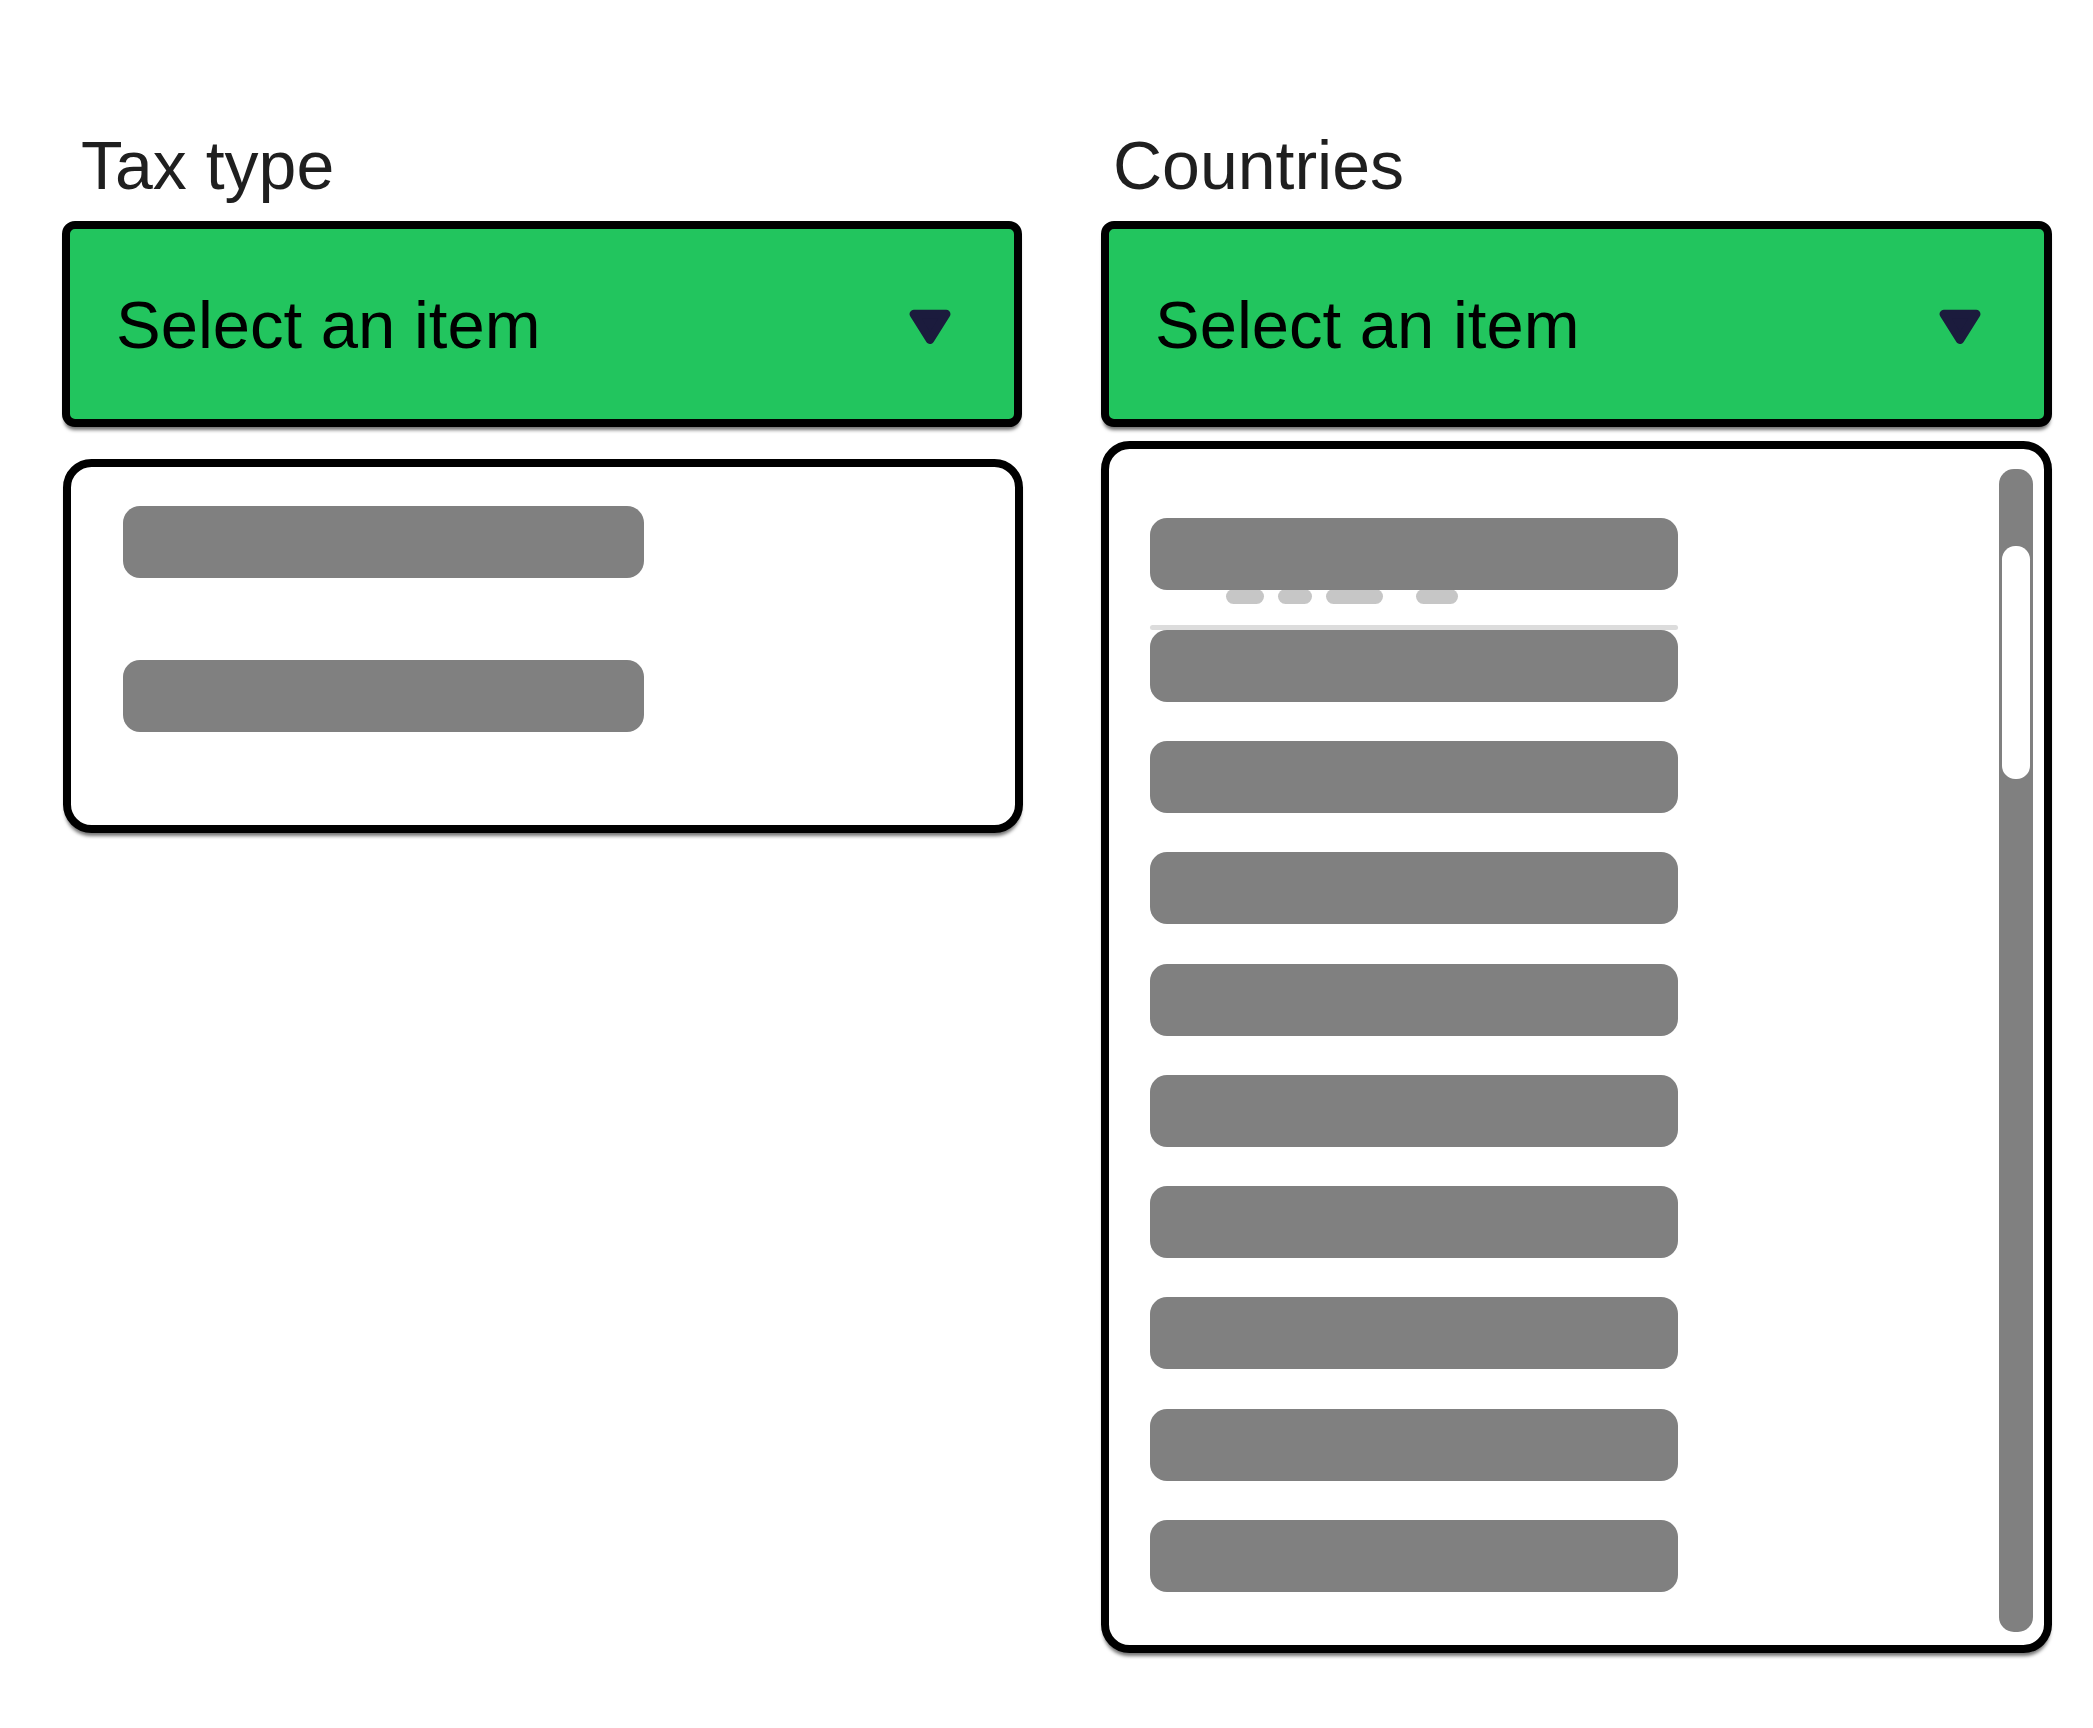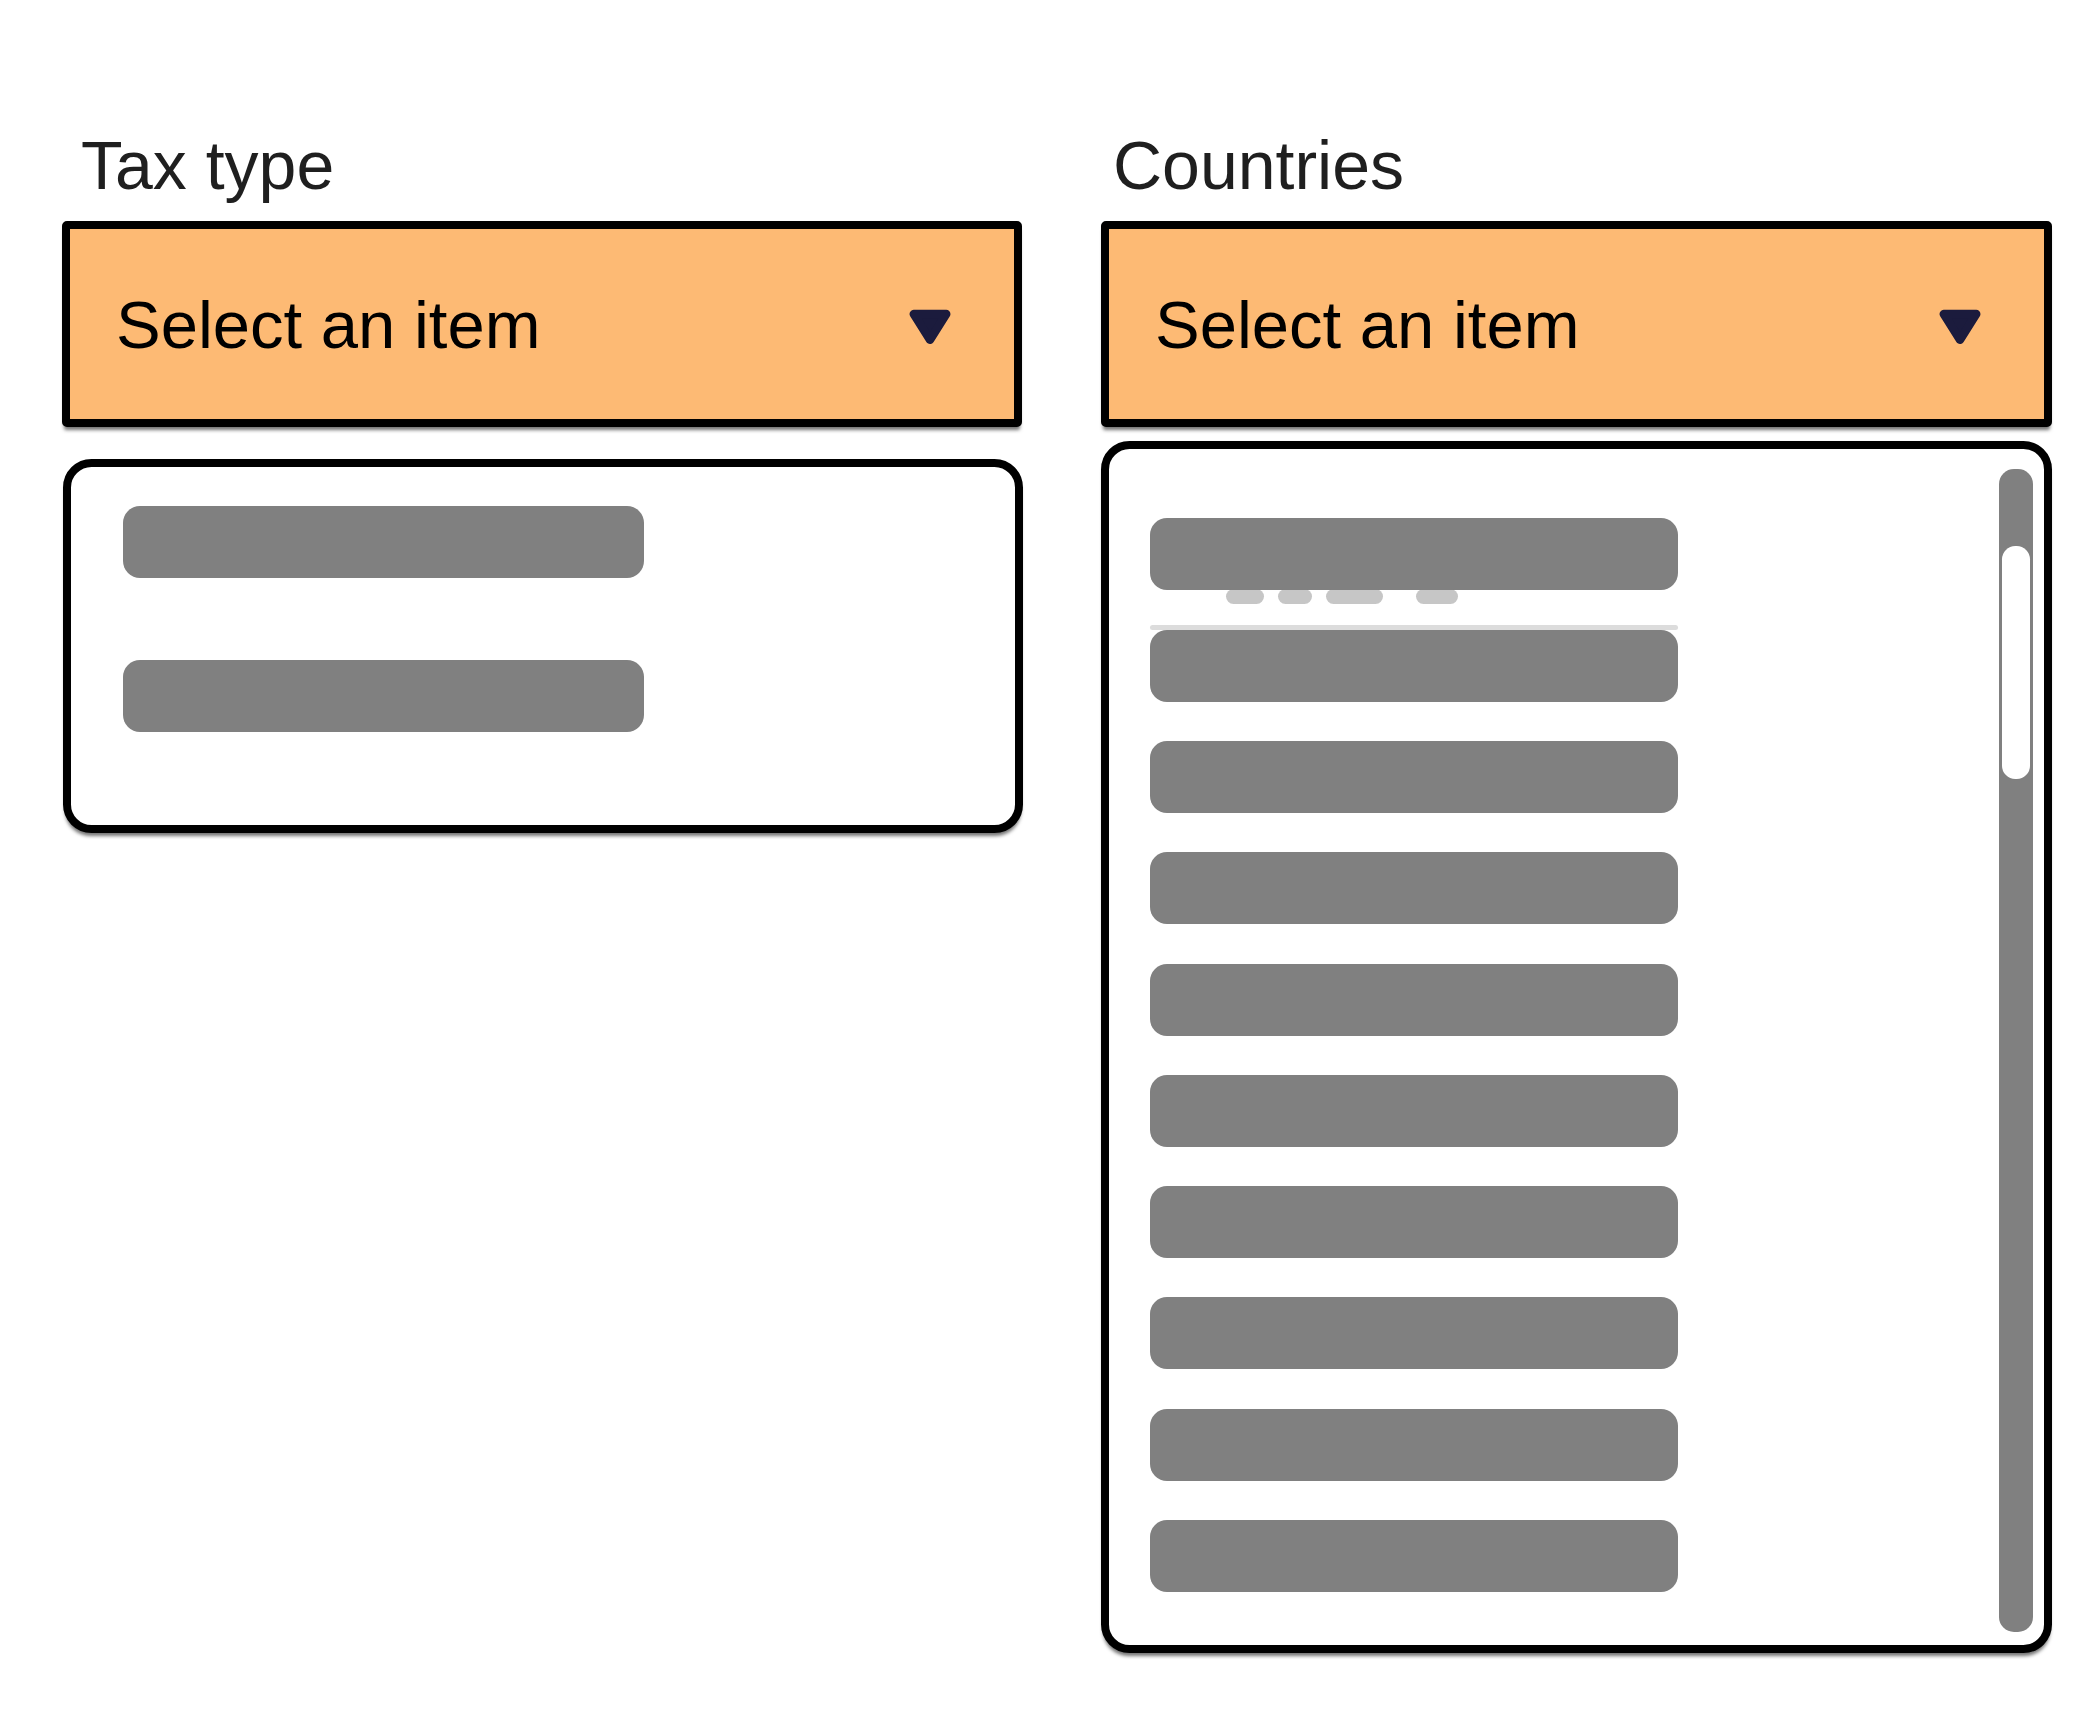--- a/index.html
+++ b/index.html
@@ -22,23 +22,23 @@
     white-space: nowrap;
   }
   #tax-label { left: 81px; }
   #countries-label { left: 1113px; text-align: right; }
 
   .select-box {
     position: absolute;
     top: 221px;
     height: 206px;
     box-sizing: border-box;
-    background: #fdba74;
+    background: #22c55e;
     border: 8.6px solid var(--border, #000);
-    border-radius: 5px;
+    border-radius: 13px;
     box-shadow: 0 5.7px 3.8px -2.9px rgba(0,0,0,0.55);
     display: flex;
     align-items: center;
     cursor: pointer;
   }
   #tax-select { left: 62px; width: 960px; }
   #countries-select { left: 1101px; width: 951px; }
 
   .select-value {
     font-size: 67px;

